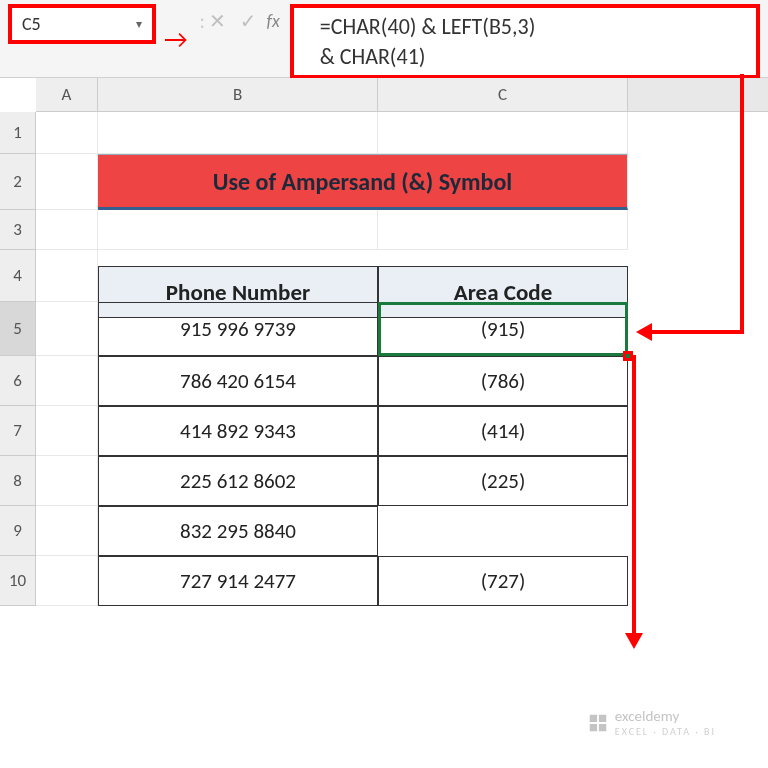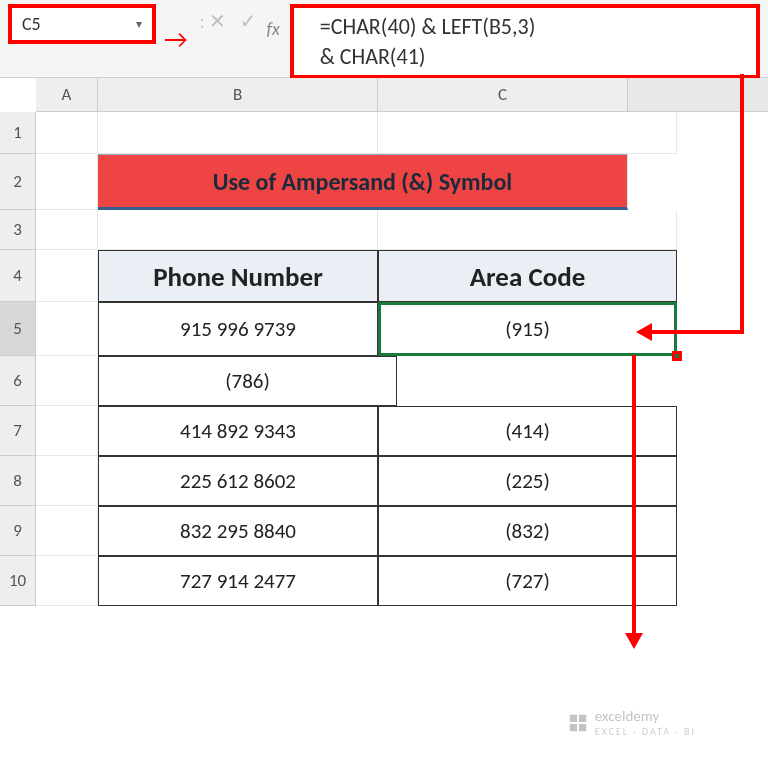--- a/index.html
+++ b/index.html
@@ -4,63 +4,63 @@
 <style>
 * { box-sizing: border-box; margin: 0; padding: 0; }
 body { font-family: 'Segoe UI', Calibri, Arial, sans-serif; background: #fff; width: 768px; height: 768px; position: relative; overflow: hidden; }
 
 
 .formula-bar { display: flex; align-items: flex-start; padding: 4px 8px; background: #f5f5f5; border-bottom: 1px solid #d0d0d0; height: 78px; }
 .name-box { width: 148px; height: 34px; background: #fff; border: 4px solid #ff0000; display: flex; align-items: center; padding: 16px 10px; font-size: 18px; color: #333; position: relative; }
 .name-dropdown { margin-left: auto; color: #666; font-size: 12px; }
 .fb-arrow { color: #ff0000; font-size: 26px; margin: 0 8px; align-self: center; line-height: 34px; }
 .fb-icons { display: flex; align-items: center; gap: 14px; color: #c0c0c0; font-size: 20px; line-height: 34px; }
-.fx-label { font-style: italic; color: #888; font-size: 18px; margin: 8px 10px; line-height: 34px; }
+.fx-label { font-style: italic; color: #888; font-size: 18px; margin: 0 10px; line-height: 34px; }
 .formula-box { flex: 1; border: 4px solid #ff0000; background: #fff; padding: 4px 26px; font-size: 22px; color: #333; line-height: 1.35; }
 
 
 .grid-wrap { position: relative; }
 .col-headers { display: flex; margin-left: 36px; background: #e8e8e8; border-bottom: 1px solid #ccc; }
 .col-h { text-align: center; font-size: 17px; color: #555; padding: 6px 0; border-right: 1px solid #ccc; background: #eee; }
 .col-A { width: 62px; }
 .col-B { width: 280px; }
 .col-C { width: 250px; }
 
 .row { display: flex; }
 .row-h { width: 36px; text-align: center; font-size: 17px; color: #555; background: #eee; border-right: 1px solid #ccc; border-bottom: 1px solid #ccc; display: flex; align-items: center; justify-content: center; }
 .row-h.sel { background: #d8d8d8; }
 .cell { border-right: 1px solid #e8e8e8; border-bottom: 1px solid #e8e8e8; display: flex; align-items: center; justify-content: center; font-size: 20px; color: #222; }
 .cA { width: 62px; }
 .cB { width: 280px; }
-.cC { width: 299px; }
+.cC { width: 250px; }
 
 .r1 { height: 42px; }
 .r2 { height: 56px; }
 .r3 { height: 40px; }
 .r4 { height: 52px; }
 .rdata { height: 50px; }
 .r5 { height: 54px; }
 
 
 .title-cell { background: #ef4444; border-top: 1px solid #9ab; border-bottom: 3px solid #355f8e; font-weight: bold; font-size: 24px; color: #1a2a3a; width: 530px; justify-content: center; }
 
 
-.th { background: #e9eff5; font-weight: bold; font-size: 27px; border: 1px solid #333 !important; }
+.th { background: #e9eff5; font-weight: bold; font-size: 23px; border: 1px solid #333 !important; margin-top: 16px; }
 .td { border: 1px solid #333 !important; font-size: 21px; }
 
 
 .sel-cell { border: 3px solid #1a7a3c !important; position: relative; }
 .fill-handle { position: absolute; width: 10px; height: 10px; background: #1a7a3c; border: 3px solid #ff0000; right: -8px; bottom: -8px; z-index: 10; }
 
 
 .arrow-line { position: absolute; background: #ff0000; z-index: 5; }
 .arrow-head { position: absolute; width: 0; height: 0; z-index: 6; }
 
 
-.watermark { position: absolute; right: 72px; bottom: 30px; color: #c4c4c4; font-size: 15px; display: flex; align-items: center; gap: 6px; }
+.watermark { position: absolute; right: 52px; bottom: 30px; color: #c4c4c4; font-size: 15px; display: flex; align-items: center; gap: 6px; }
 .wm-icon { display: inline-flex; align-items: center; }
 .wm-sub { font-size: 10px; letter-spacing: 2px; color: #d0d0d0; text-align: center; margin-top: 0; }
 </style>
 </head>
 <body>
 
 <div class="formula-bar">
   <div class="name-box">
     <span>C5</span>
     <span class="name-dropdown">▾</span>
@@ -126,20 +126,23 @@
       </div>
     <div class="cell cC td sel-cell r5">
       <span>(915)</span>
       <div class="fill-handle"></div>
     </div>
   </div>
 
   <div class="row rdata">
     <div class="row-h rdata">6</div>
     <div class="cell cA rdata"></div>
+    <div class="cell cB td rdata">
+        <span>786 420 6154</span>
+      </div>
     <div class="cell cC td rdata">
         <span>(786)</span>
       </div>
   </div>
 
   <div class="row rdata">
     <div class="row-h rdata">7</div>
     <div class="cell cA rdata"></div>
     <div class="cell cB td rdata">
         <span>414 892 9343</span>
@@ -158,23 +161,20 @@
     <div class="cell cC td rdata">
         <span>(225)</span>
       </div>
   </div>
 
   <div class="row rdata">
     <div class="row-h rdata">9</div>
     <div class="cell cA rdata"></div>
     <div class="cell cB td rdata">
         <span>832 295 8840</span>
-      </div>
-    <div class="cell cC td rdata">
-        <span>(832)</span>
       </div>
   </div>
 
   <div class="row rdata">
     <div class="row-h rdata">10</div>
     <div class="cell cA rdata"></div>
     <div class="cell cB td rdata">
         <span>727 914 2477</span>
       </div>
     <div class="cell cC td rdata">

